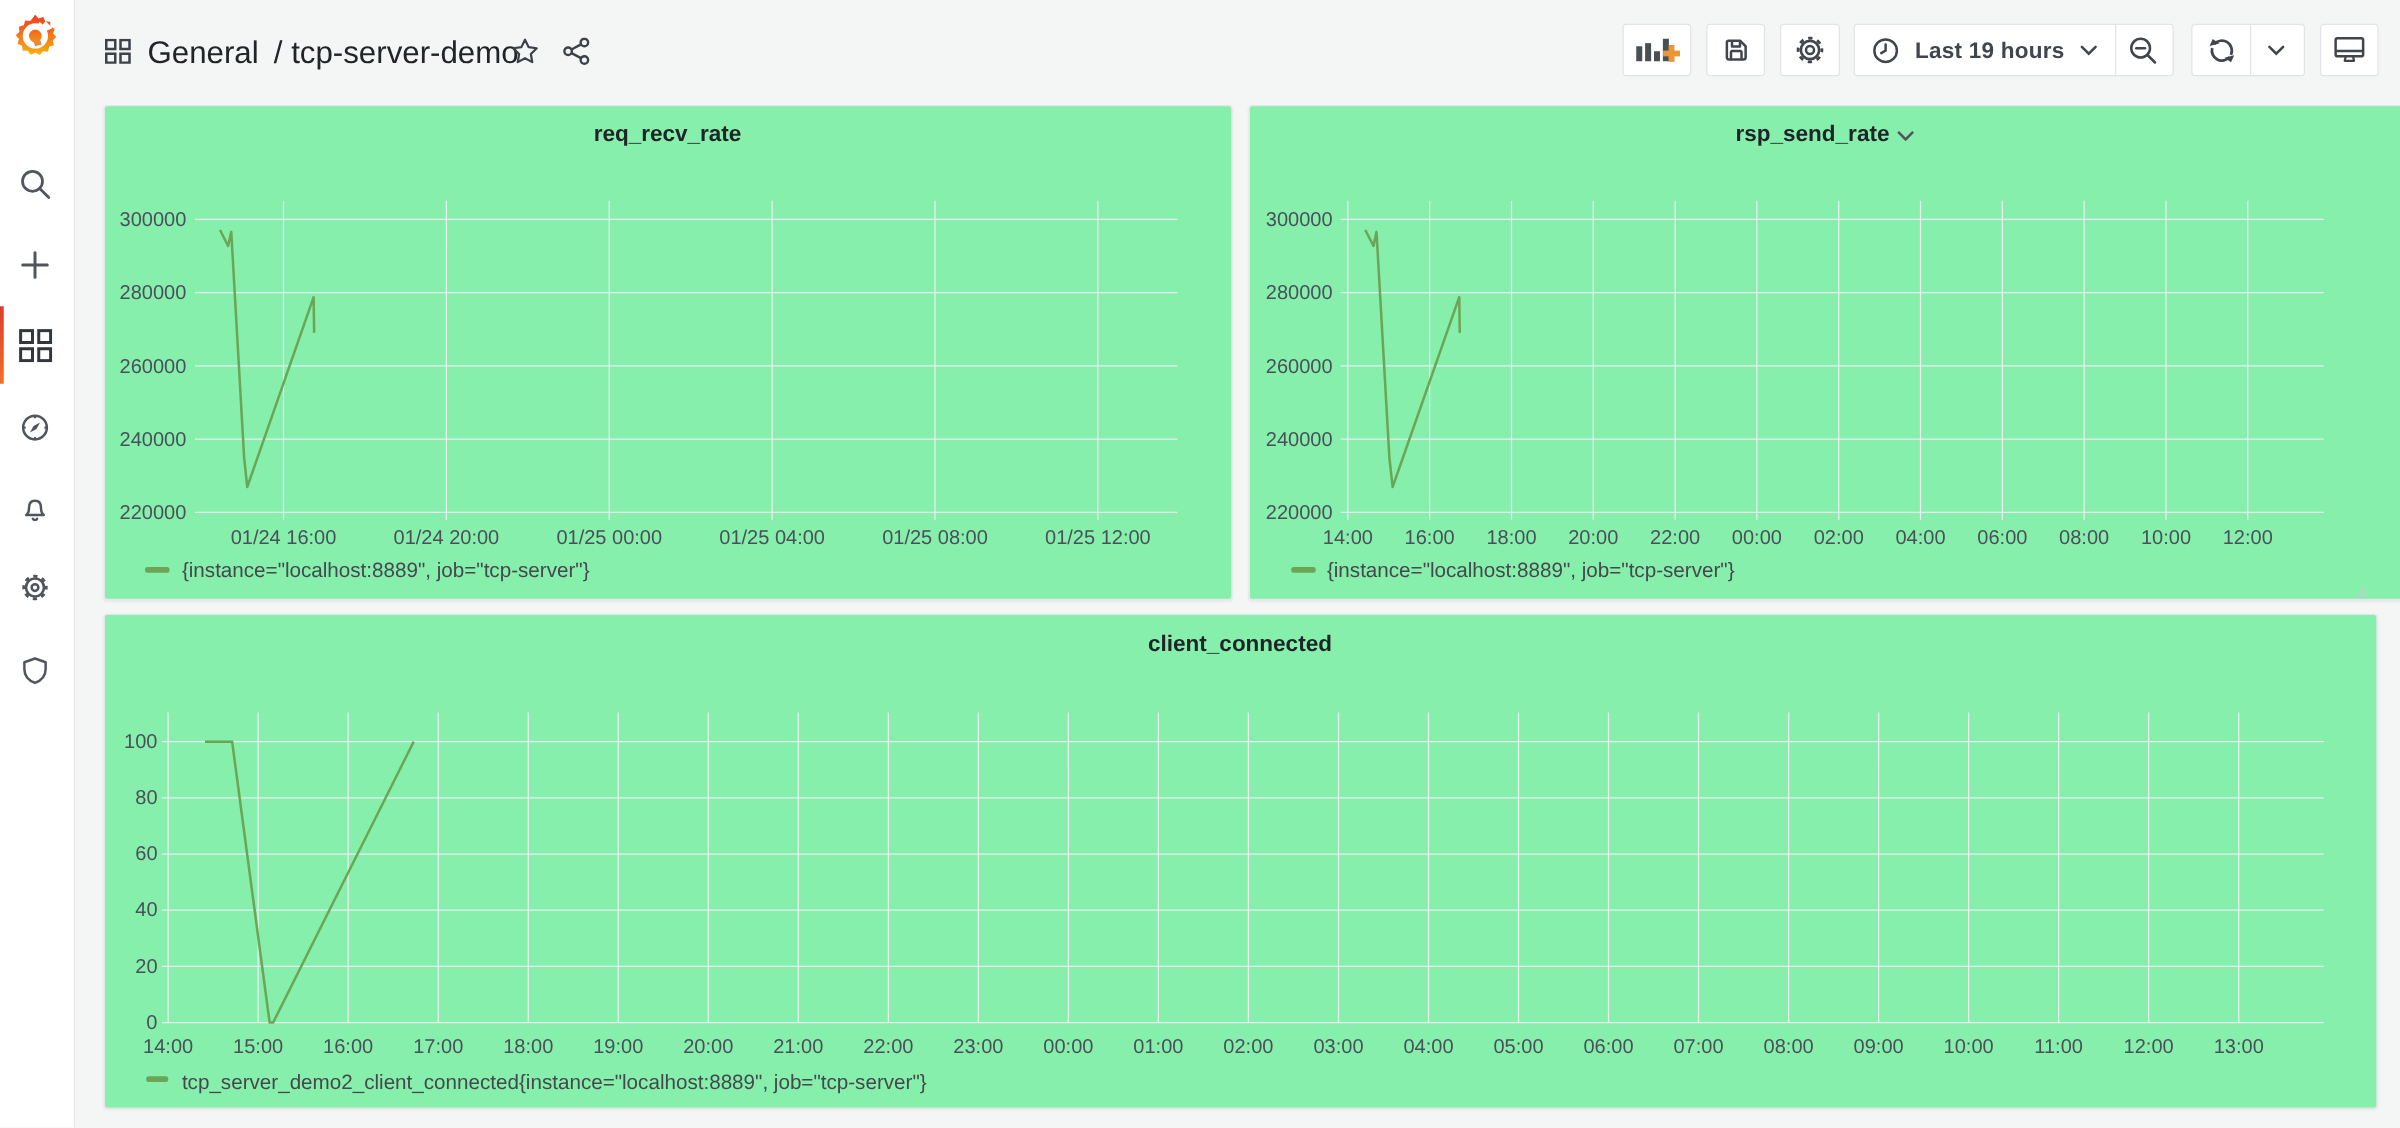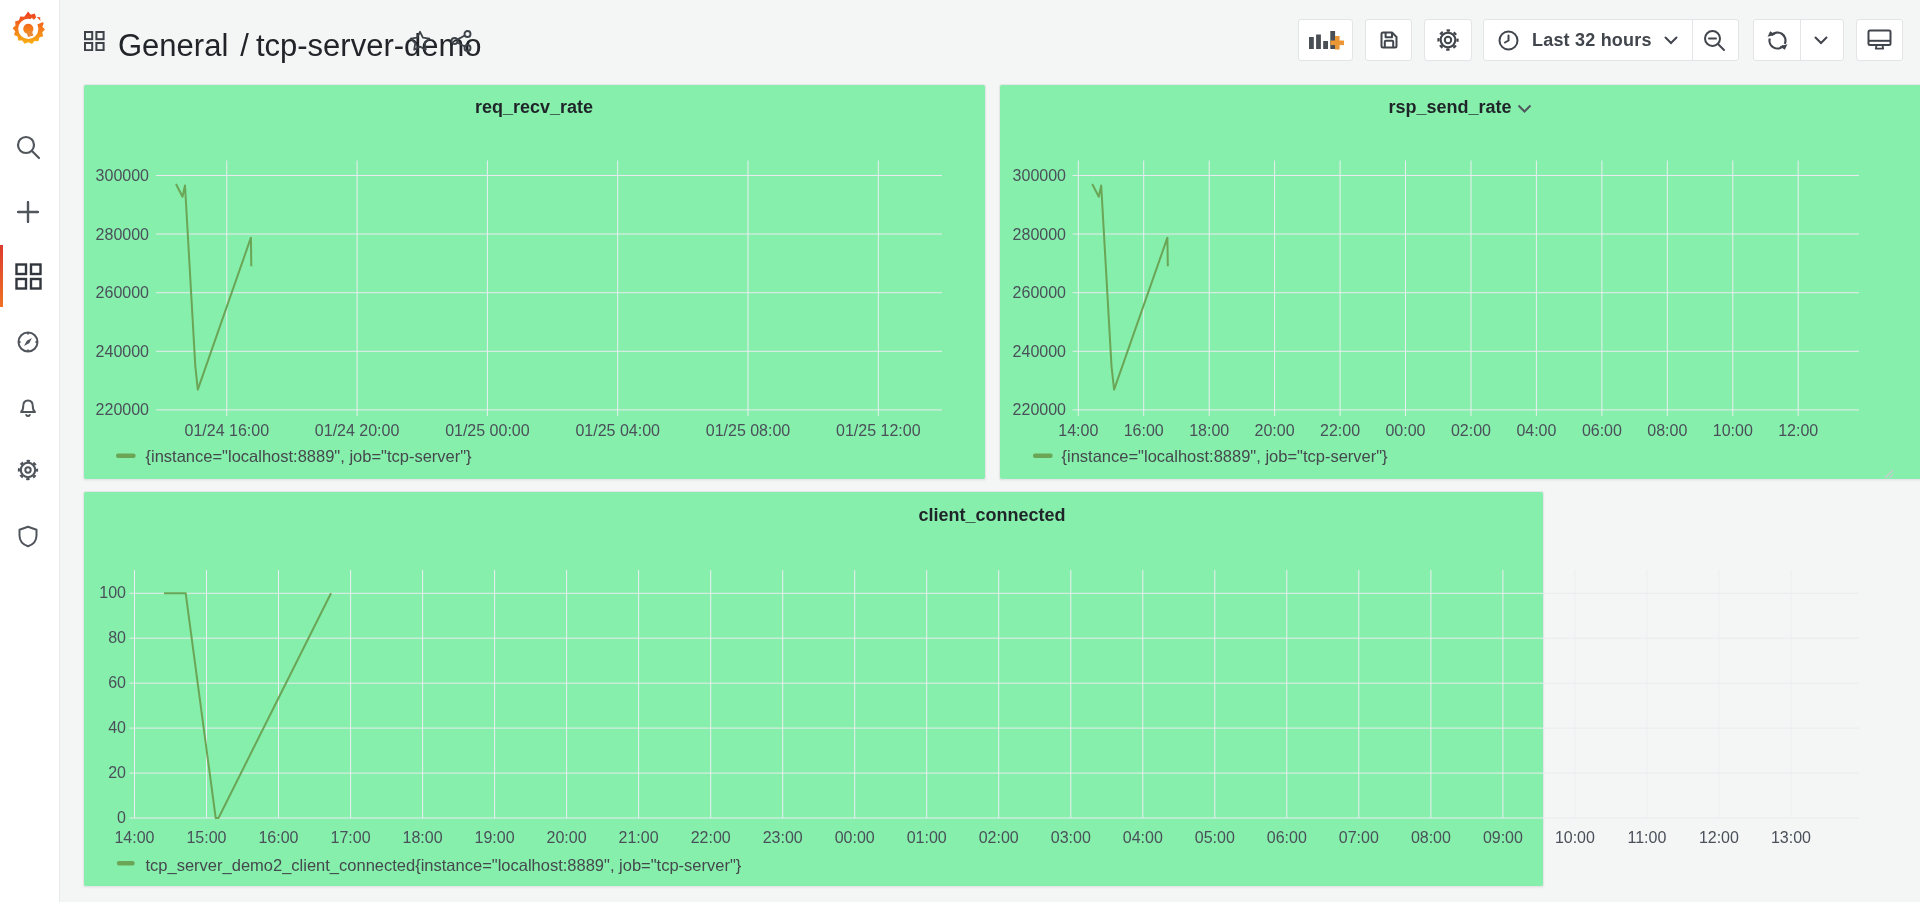--- a/index.html
+++ b/index.html
@@ -75,21 +75,21 @@
     <path d="M11 1.8 L19.5 4.8 v5.6 c0 5.2-3.4 9-8.5 10.9 C5.9 19.4 2.5 15.6 2.5 10.4 V4.8 Z"></path>
   </svg>
 </div>
 
 <svg class="abs" style="left:84px;top:31px" width="21" height="20" viewBox="0 0 21 20" fill="none" stroke="#3d4249" stroke-width="2">
   <rect x="1" y="1" width="7.2" height="7.2"></rect>
   <rect x="12.4" y="1" width="7.2" height="7.2"></rect>
   <rect x="1" y="12" width="7.2" height="7.2"></rect>
   <rect x="12.4" y="12" width="7.2" height="7.2"></rect>
 </svg>
-<div class="abs" style="left:118px;top:28px;font-size:31px;color:#212529;white-space:nowrap;letter-spacing:0">General<span style="margin:0 7px 0 12px">/</span>tcp-server-demo</div>
+<div class="abs" style="left:118px;top:28px;font-size:25px;color:#212529;white-space:nowrap;letter-spacing:0">General<span style="margin:0 7px 0 12px">/</span>tcp-server-demo</div>
 
 <svg class="abs" style="left:408px;top:29px" width="24" height="24" viewBox="0 0 24 24" fill="none" stroke="#3d4249" stroke-width="1.8" stroke-linejoin="round">
   <path d="M12 2.8 L14.9 8.7 L21.4 9.6 L16.7 14.2 L17.8 20.7 L12 17.6 L6.2 20.7 L7.3 14.2 L2.6 9.6 L9.1 8.7 Z"></path>
 </svg>
 
 <svg class="abs" style="left:450px;top:30px" width="22" height="22" viewBox="0 0 22 22" fill="none" stroke="#3d4249" stroke-width="1.9">
   <circle cx="17.5" cy="4" r="3"></circle>
   <circle cx="4.5" cy="11" r="3"></circle>
   <circle cx="17.5" cy="18" r="3"></circle>
   <path d="M7.2 9.6 L14.8 5.5 M7.2 12.5 L14.8 16.5"></path>
@@ -118,21 +118,21 @@
     <circle cx="13" cy="13" r="3.2" stroke="#41454c" stroke-width="2"></circle>
     <circle cx="13" cy="13" r="9.5" stroke="#41454c" stroke-width="2.3" stroke-dasharray="3.5 3.96" stroke-dashoffset="1.75"></circle>
   </svg>
 </div>
 
 <div class="btn" style="left:1483px;width:256px;justify-content:flex-start">
   <svg style="margin-left:14px" width="21" height="21" viewBox="0 0 21 21" fill="none" stroke="#41454c" stroke-width="2" stroke-linecap="round">
     <circle cx="10.5" cy="10.5" r="9"></circle>
     <path d="M10.5 5.5 V10.5 L7 12.5"></path>
   </svg>
-  <span style="margin-left:13px;font-size:18px;font-weight:700;color:#41454c;letter-spacing:0.2px">Last 32 hours</span>
+  <span style="margin-left:13px;font-size:18px;font-weight:700;color:#41454c;letter-spacing:0.2px">Last 19 hours</span>
   <svg style="margin-left:12px" width="14" height="9" viewBox="0 0 14 9" fill="none" stroke="#41454c" stroke-width="2" stroke-linecap="round">
     <path d="M1.5 1.5 L7 7 L12.5 1.5"></path>
   </svg>
   <div style="position:absolute;right:45px;top:-1px;width:1px;height:42px;background:#e2e4e7"></div>
   <svg style="position:absolute;right:12px" width="23" height="23" viewBox="0 0 23 23" fill="none" stroke="#41454c" stroke-width="2" stroke-linecap="round">
     <circle cx="9.5" cy="9.5" r="7.5"></circle>
     <path d="M15 15 L21 21"></path>
     <path d="M6 9.5 H13"></path>
   </svg>
 </div>
@@ -220,21 +220,21 @@
     <text x="732.8" y="350.5">10:00</text>
     <text x="798.2" y="350.5">12:00</text>
   </g>
   <polyline points="92.2,99 98.8,111.7 101.2,100.5 111.5,281.1 114.1,304.6 167.4,152.7 167.8,181.3" fill="none" stroke="#6ba556" stroke-width="2" stroke-linejoin="round"></polyline>
   <rect x="33" y="368.5" width="19.6" height="4.6" rx="2" fill="#6ba556"></rect>
   <text x="61.5" y="376.5" font-size="16.5" fill="#45484d">{instance="localhost:8889", job="tcp-server"}</text>
   <path d="M893 385 L885 393 M893 389.5 L889.5 393" stroke="#c9cbce" stroke-width="1.4"></path>
 </svg>
 </div>
 
-<div class="panel" style="left:83px;top:491px;width:1461px;height:396px">
+<div class="panel" style="left:83px;top:491px;width:1819px;height:396px">
 <svg width="1817" height="394" viewBox="0 0 1817 394">
   <text x="908" y="29" text-anchor="middle" font-size="18" font-weight="700" fill="#1f2428">client_connected</text>
   <g text-anchor="end" font-size="16" fill="#4a5059">
     <text x="42" y="106.3">100</text>
     <text x="42" y="151.2">80</text>
     <text x="42" y="196.2">60</text>
     <text x="42" y="241.1">40</text>
     <text x="42" y="286.1">20</text>
     <text x="42" y="331">0</text>
   </g>

